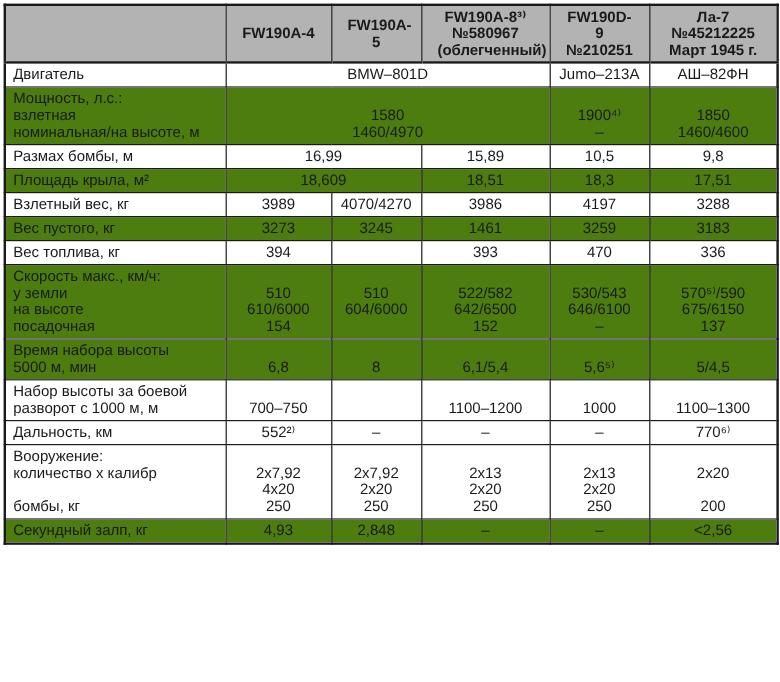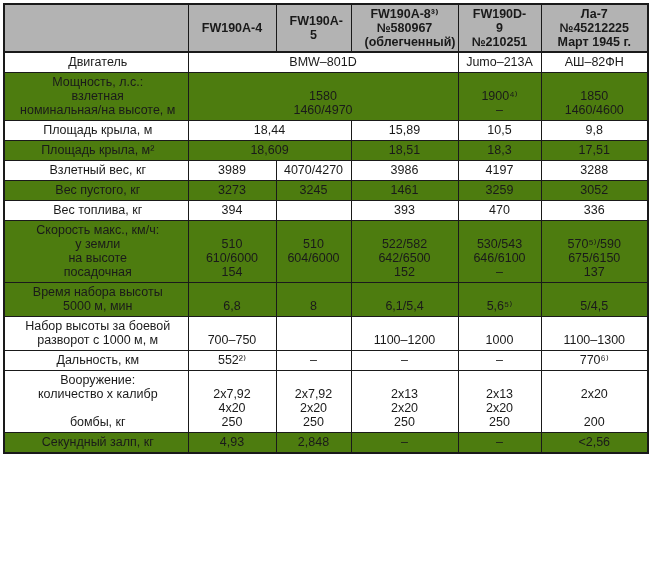--- a/index.html
+++ b/index.html
@@ -24,21 +24,21 @@
     overflow: hidden;
   }
   table.spec thead th {
     background: #b3b3b3;
     font-weight: bold;
     vertical-align: middle;
     border-bottom: 2px solid #1a1a1a;
     padding: 2px 13px;
   }
   table.spec td.lbl {
-    text-align: center;
+    text-align: left;
     padding-left: 6px;
   }
   table.spec tr.shade td { background: #c9c9c9; }
   table.spec tr td { background: #ffffff; }
   table.spec tr.shade td { background: #4d7c0f; }
   col.c0 { width: 184px; }
   col.c1 { width: 88px; }
   col.c2 { width: 75px; }
   col.c3 { width: 107px; }
   col.c4 { width: 83px; }
@@ -86,22 +86,22 @@
 1580
 1460/4970</td>
       <td>
 1900⁴⁾
 –</td>
       <td>
 1850
 1460/4600</td>
     </tr>
     <tr>
-      <td class="lbl">Площадь крыла, м</td>
-      <td colspan="2">18,44</td>
+      <td class="lbl">Размах бомбы, м</td>
+      <td colspan="2">16,99</td>
       <td>15,89</td>
       <td>10,5</td>
       <td>9,8</td>
     </tr>
     <tr class="shade">
       <td class="lbl">Площадь крыла, м²</td>
       <td colspan="2">18,609</td>
       <td>18,51</td>
       <td>18,3</td>
       <td>17,51</td>
@@ -113,21 +113,21 @@
       <td>3986</td>
       <td>4197</td>
       <td>3288</td>
     </tr>
     <tr class="shade">
       <td class="lbl">Вес пустого, кг</td>
       <td>3273</td>
       <td>3245</td>
       <td>1461</td>
       <td>3259</td>
-      <td>3052</td>
+      <td>3183</td>
     </tr>
     <tr>
       <td class="lbl">Вес топлива, кг</td>
       <td>394</td>
       <td></td>
       <td>393</td>
       <td>470</td>
       <td>336</td>
     </tr>
     <tr class="shade">

